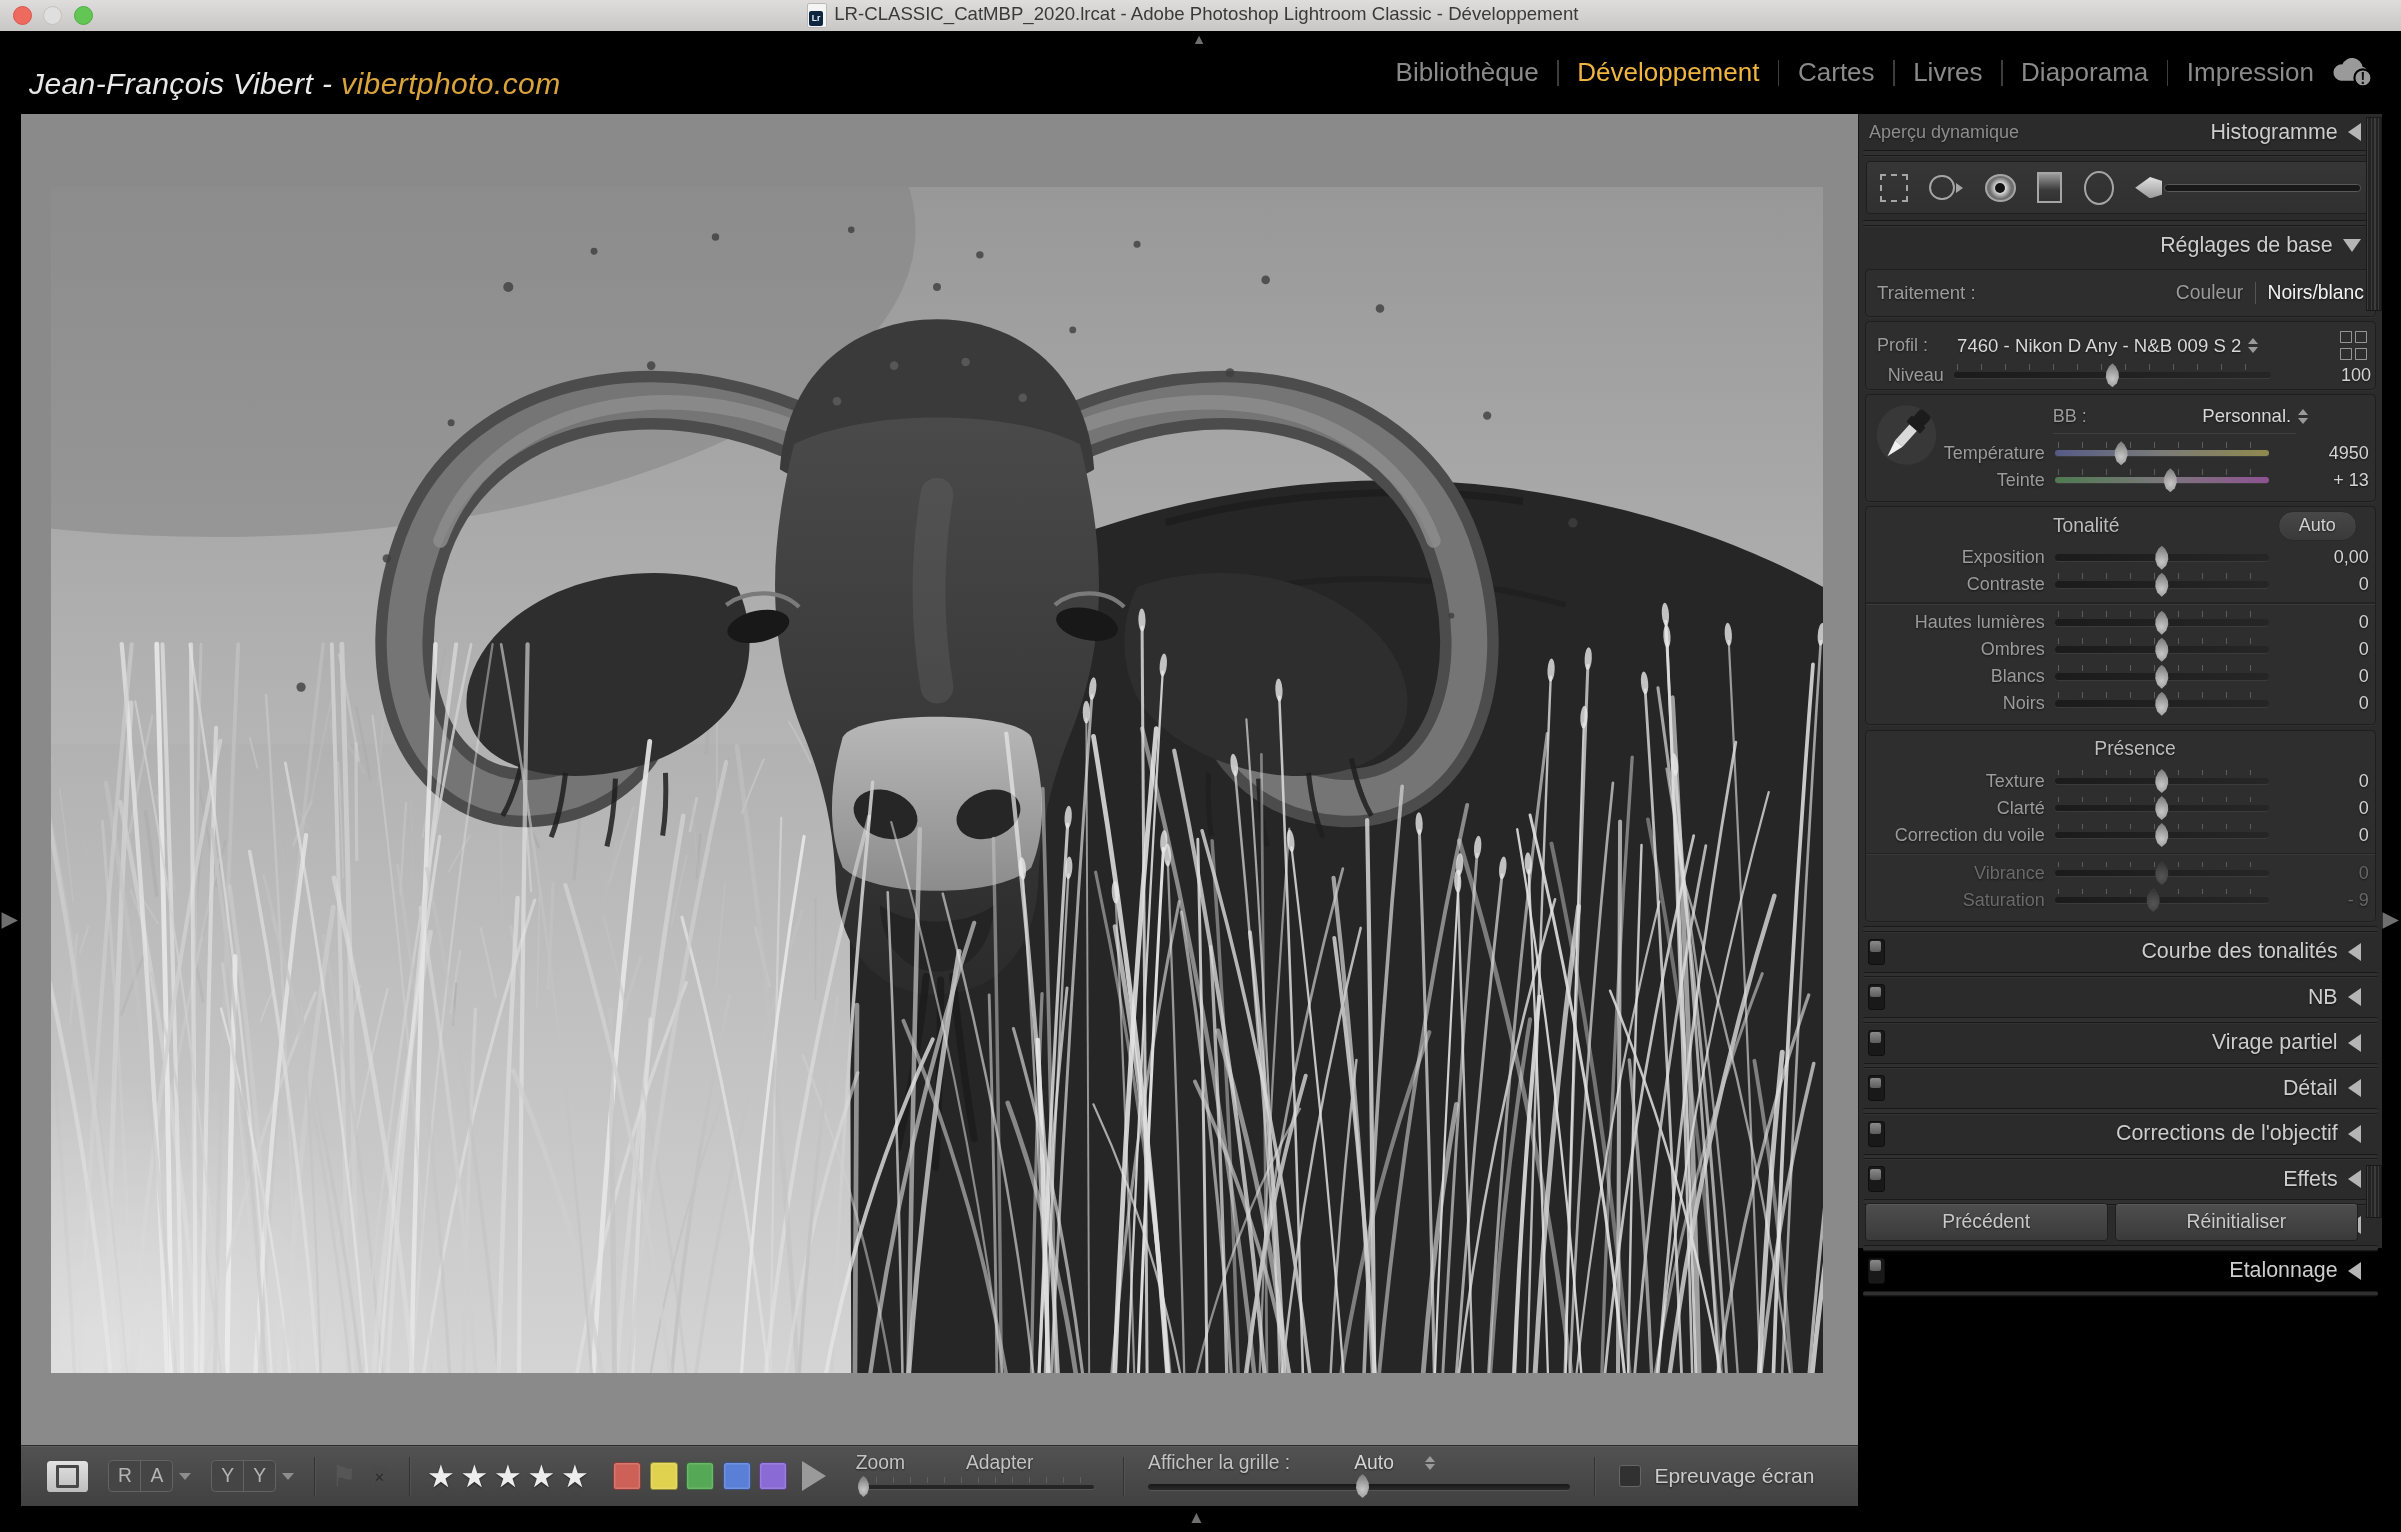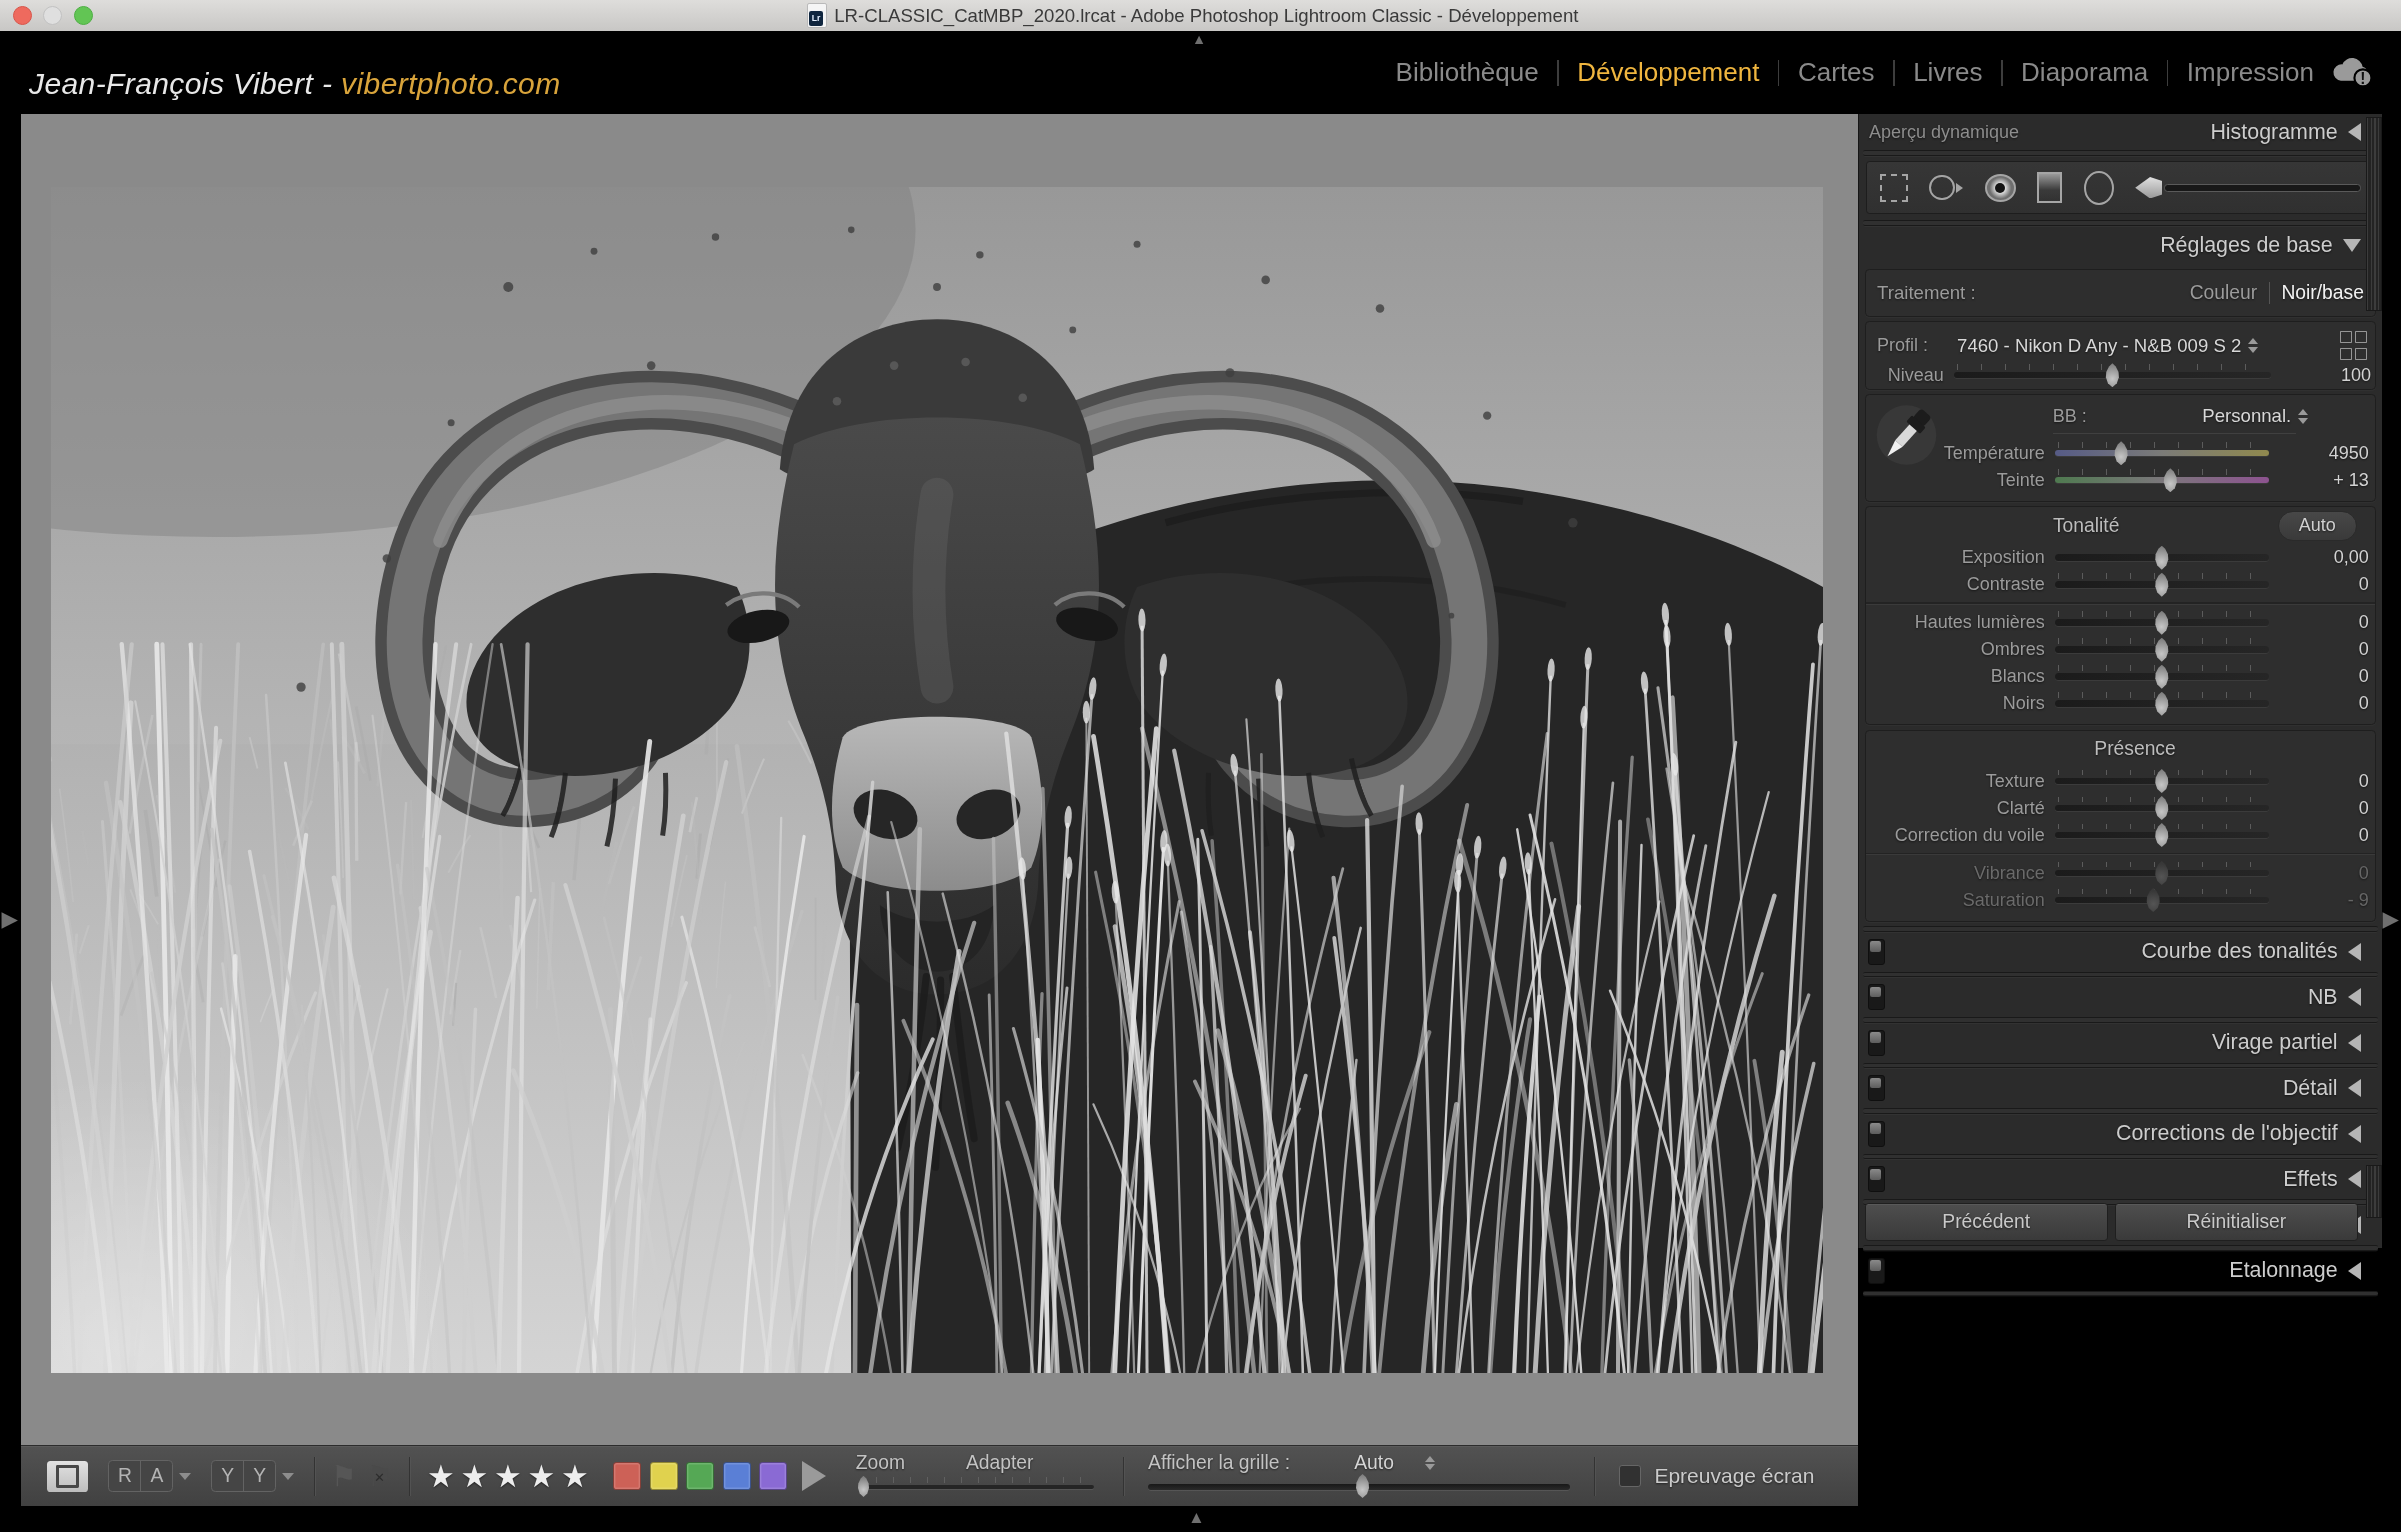--- a/index.html
+++ b/index.html
@@ -8,21 +8,21 @@
   .ts{text-shadow:0 1.4px 2.1px rgba(0,0,0,.55);}
 
   
   .titlebar{position:absolute;left:0;top:0;width:2401px;height:31px;
     background:linear-gradient(#dedddb,#c8c7c5);border-bottom:0.7px solid #9a9a9a;display:flex;align-items:center;}
   .lights{display:flex;gap:11.4px;margin-left:13px;}
   .light{width:17px;height:17px;border-radius:50%;}
   .light.red{background:#ee6a5e;border:0.7px solid #d8554a;}
   .light.gray{background:#dfdfdf;border:0.7px solid #c2c2c2;}
   .light.green{background:#62c554;border:0.7px solid #4daf43;}
-  .titlewrap{position:absolute;left:0;right:16px;display:flex;justify-content:center;align-items:center;gap:7.1px;pointer-events:none;}
+  .titlewrap{position:absolute;left:0;right:16px;display:flex;justify-content:center;align-items:flex-start;gap:7.1px;pointer-events:none;}
   .doc-icon{width:18.6px;height:23px;background:#f5f5f5;border:0.7px solid #b9b9b9;border-radius:2.1px;position:relative;}
   .doc-icon .lr{position:absolute;left:1.4px;bottom:1.4px;width:14.3px;height:14.3px;background:#10263f;border-radius:2.1px;
     color:#e6f0ff;font-size:8.6px;font-weight:bold;display:flex;align-items:center;justify-content:center;}
   .wintitle{font-size:18.6px;color:#3a3a3a;}
 
   
   .modulebar{position:absolute;left:0;top:31px;width:2401px;height:83px;background:#000;}
   .collapse-top{position:absolute;left:1192px;top:1.4px;color:#6f6f6f;font-size:14.3px;line-height:14.3px;}
   .identity{position:absolute;left:29px;top:36px;font-size:30px;letter-spacing:0.4px;color:#e8e8e8;font-weight:400;font-style:italic;}
   .identity .site{color:#d9a43b;}
@@ -850,21 +850,21 @@
       <span class="t ts">Réglages de base</span>
       <span class="tri-down"></span>
     </div>
 
     <div class="box">
       <div class="treat-row">
         <span class="lbl ts">Traitement :</span>
         <span class="right">
           <span class="opt ts" id="treat-color">Couleur</span>
           <span class="osep"></span>
-          <span class="opt sel ts" id="treat-bw">Noir/base</span>
+          <span class="opt sel ts" id="treat-bw">Noirs/blanc</span>
         </span>
       </div>
     </div>
 
     <div class="box">
       <div class="profil-row">
         <span class="lbl ts">Profil :</span>
         <span class="val ts">7460 - Nikon D Any - N&amp;B 009 S 2</span>
         <span class="spinner">
             <i class="up"></i>

